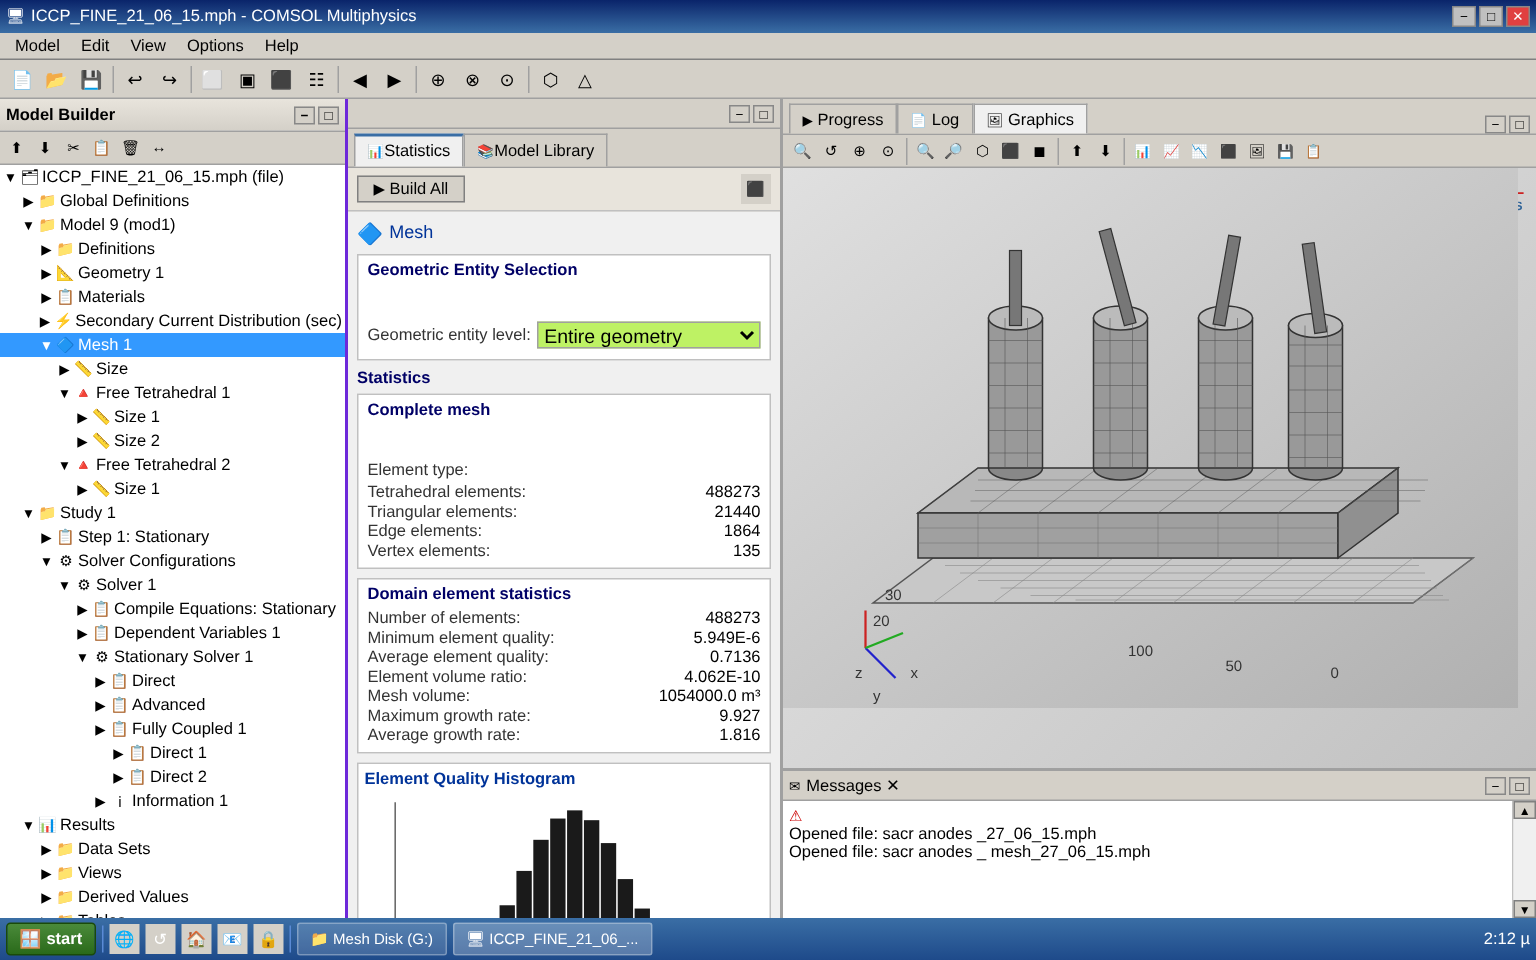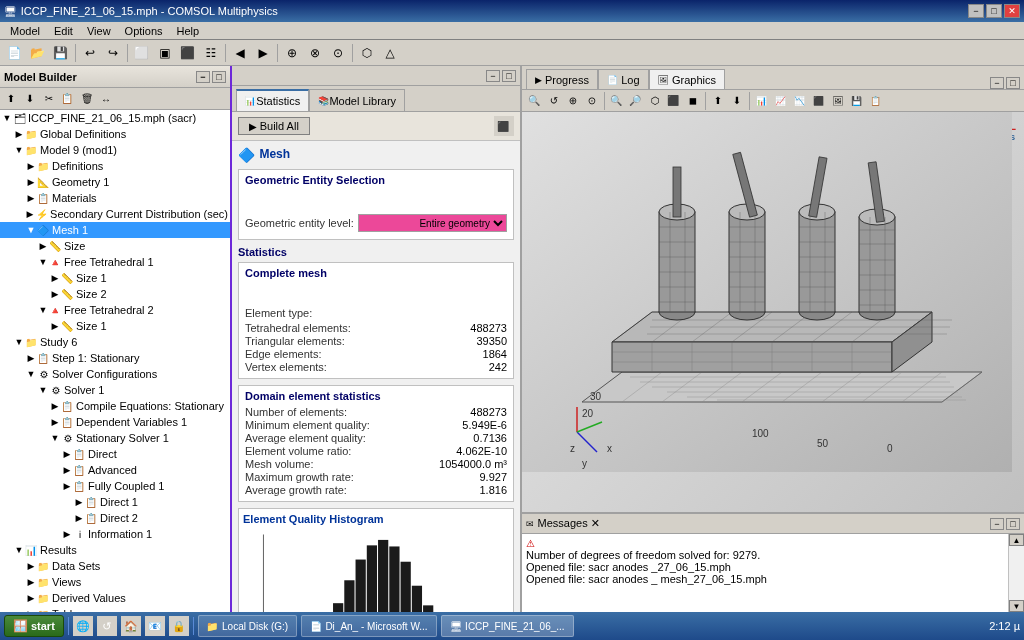--- a/index.html
+++ b/index.html
@@ -156,21 +156,21 @@
       z-index: 1;
     }
     .middle-content {
       flex: 1;
       overflow-y: auto;
       padding: 6px;
     }
 
     .section-title {
       font-size: 12px;
-      font-weight: bold;
+      font-weight: normal;
       color: #003399;
       margin-bottom: 4px;
       padding-bottom: 2px;
       border-bottom: 1px solid #cccccc;
     }
     .sub-section {
       background: white;
       border: 1px solid #c0c0c0;
       padding: 4px 6px;
       margin-bottom: 6px;
@@ -186,23 +186,22 @@
       align-items: center;
       margin-bottom: 3px;
       gap: 4px;
       margin-top: 28px;
     }
     .field-label { color: #333; min-width: 100px; }
     .field-select {
       flex: 1;
       height: 18px;
       border: 1px solid #a0a0a0;
-      font-size: 10px;
-      background: #ec4899;
-      text-align: right;
+      font-size: 13px;
+      background: #bef264;
     }
     .stat-row {
       display: flex;
       justify-content: space-between;
       margin-bottom: 1px;
       font-size: 11px;
     }
     .stat-label { color: #333; }
     .stat-value { color: #000; }
 
@@ -475,21 +474,21 @@
       <div class="tb-btn" style="width:18px;height:18px;font-size:10px;">✂</div>
       <div class="tb-btn" style="width:18px;height:18px;font-size:10px;">📋</div>
       <div class="tb-btn" style="width:18px;height:18px;font-size:10px;">🗑</div>
       <div class="tb-btn" style="width:18px;height:18px;font-size:10px;">↔</div>
     </div>
     <div class="tree-container" id="tree-container">
     <div class="tree-item">
           <span class="indent" style="width: 0px;"></span>
           <span class="expand-btn">▼</span>
           <span class="tree-icon">🗂</span>
-          <span>ICCP_FINE_21_06_15.mph (sacr)</span>
+          <span>ICCP_FINE_21_06_15.mph (file)</span>
         </div>
         <div class="tree-item">
           <span class="indent" style="width: 12px;"></span>
           <span class="expand-btn">▶</span>
           <span class="tree-icon">📁</span>
           <span>Global Definitions</span>
         </div>
         <div class="tree-item">
           <span class="indent" style="width: 12px;"></span>
           <span class="expand-btn">▼</span>
@@ -559,21 +558,21 @@
         <div class="tree-item">
           <span class="indent" style="width: 48px;"></span>
           <span class="expand-btn">▶</span>
           <span class="tree-icon">📏</span>
           <span>Size 1</span>
         </div>
         <div class="tree-item">
           <span class="indent" style="width: 12px;"></span>
           <span class="expand-btn">▼</span>
           <span class="tree-icon">📁</span>
-          <span>Study 6</span>
+          <span>Study 1</span>
         </div>
         <div class="tree-item">
           <span class="indent" style="width: 24px;"></span>
           <span class="expand-btn">▶</span>
           <span class="tree-icon">📋</span>
           <span>Step 1: Stationary</span>
         </div>
         <div class="tree-item">
           <span class="indent" style="width: 24px;"></span>
           <span class="expand-btn">▼</span>
@@ -722,29 +721,29 @@
         <div class="field-row">
           <span class="field-label">Element type:</span>
         </div>
         <div id="complete-mesh-stats">
             <div class="stat-row">
               <span class="stat-label">Tetrahedral elements:</span>
               <span class="stat-value">488273</span>
             </div>
             <div class="stat-row">
               <span class="stat-label">Triangular elements:</span>
-              <span class="stat-value">39350</span>
+              <span class="stat-value">21440</span>
             </div>
             <div class="stat-row">
               <span class="stat-label">Edge elements:</span>
               <span class="stat-value">1864</span>
             </div>
             <div class="stat-row">
               <span class="stat-label">Vertex elements:</span>
-              <span class="stat-value">242</span>
+              <span class="stat-value">135</span>
             </div>
           </div>
       </div>
 
       <div class="sub-section">
         <div class="sub-section-title">Domain element statistics</div>
         <div id="domain-stats">
             <div class="stat-row">
               <span class="stat-label">Number of elements:</span>
               <span class="stat-value">488273</span>
@@ -1032,21 +1031,20 @@
           <span>Messages ✕</span>
         </div>
         <div style="display:flex;gap:2px;">
           <div class="panel-ctrl-btn">−</div>
           <div class="panel-ctrl-btn">□</div>
         </div>
       </div>
       <div style="display:flex;flex:1;overflow:hidden;">
         <div class="messages-content" id="messages-content" style="flex:1;">
           <div style="color:#cc0000;font-size:10px;">⚠</div>
-        <div>Number of degrees of freedom solved for: 9279.</div>
             <div>Opened file: sacr anodes _27_06_15.mph</div>
             <div>Opened file: sacr anodes _ mesh_27_06_15.mph</div>
           </div>
         <div class="messages-scrollbar">
           <div class="scroll-btn">▲</div>
           <div class="scroll-track"></div>
           <div class="scroll-btn">▼</div>
         </div>
       </div>
     </div>
@@ -1062,19 +1060,18 @@
     <span style="font-size:12px;">🪟</span>
     <span>start</span>
   </button>
   <div class="taskbar-sep"></div>
   <div class="tb-btn" style="color:white;font-size:11px;width:20px;height:20px;">🌐</div>
   <div class="tb-btn" style="color:white;font-size:11px;width:20px;height:20px;">↺</div>
   <div class="tb-btn" style="color:white;font-size:11px;width:20px;height:20px;">🏠</div>
   <div class="tb-btn" style="color:white;font-size:11px;width:20px;height:20px;">📧</div>
   <div class="tb-btn" style="color:white;font-size:11px;width:20px;height:20px;">🔒</div>
   <div class="taskbar-sep"></div>
-  <div class="taskbar-btn">📁 Local Disk (G:)</div>
-  <div class="taskbar-btn">📄 Di_An_ - Microsoft W...</div>
+  <div class="taskbar-btn">📁 Mesh Disk (G:)</div>
   <div class="taskbar-btn" style="background:rgba(255,255,255,0.25);">🖥 ICCP_FINE_21_06_...</div>
   <div class="taskbar-right">
     <span>2:12 µ</span>
   </div>
 </div>
 
 </body></html>

